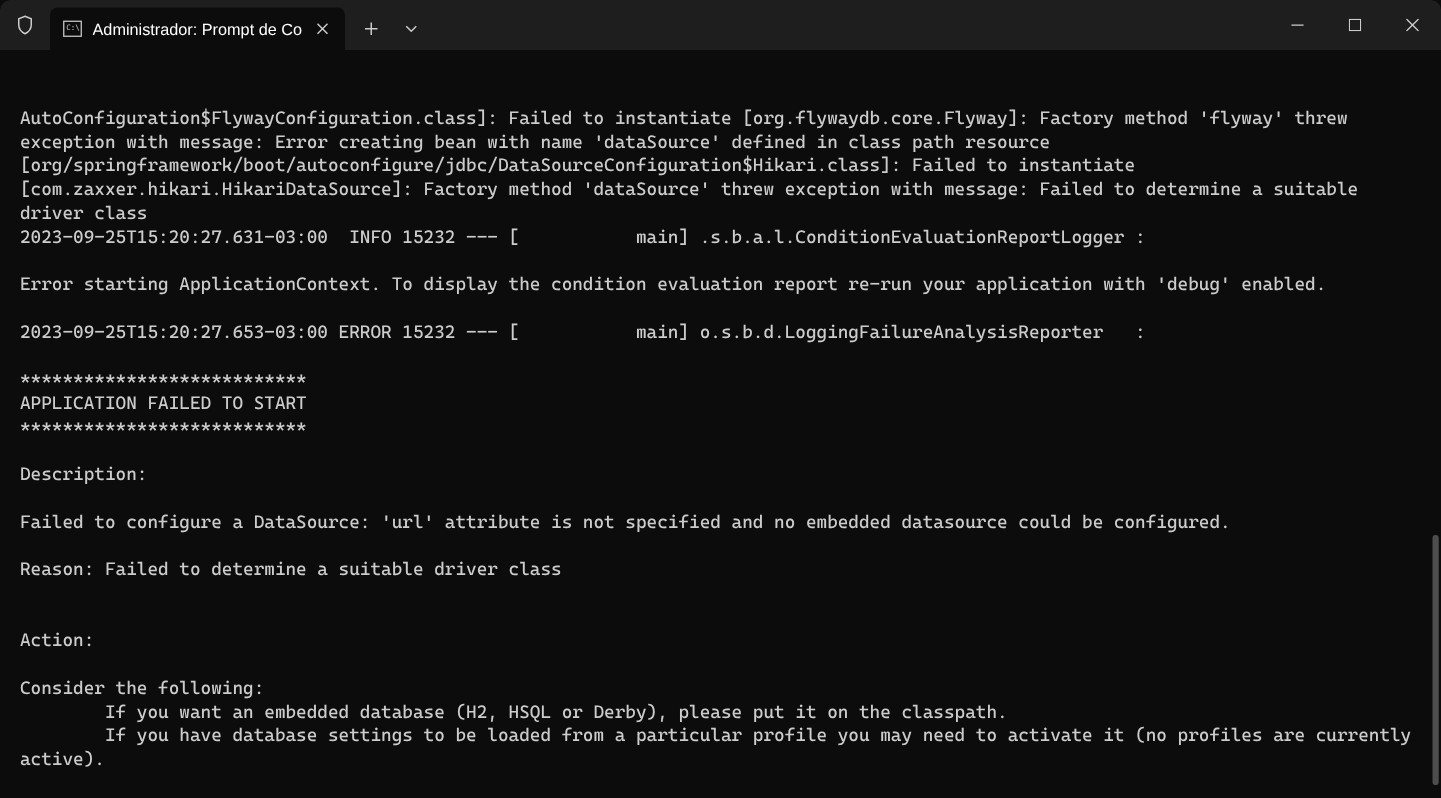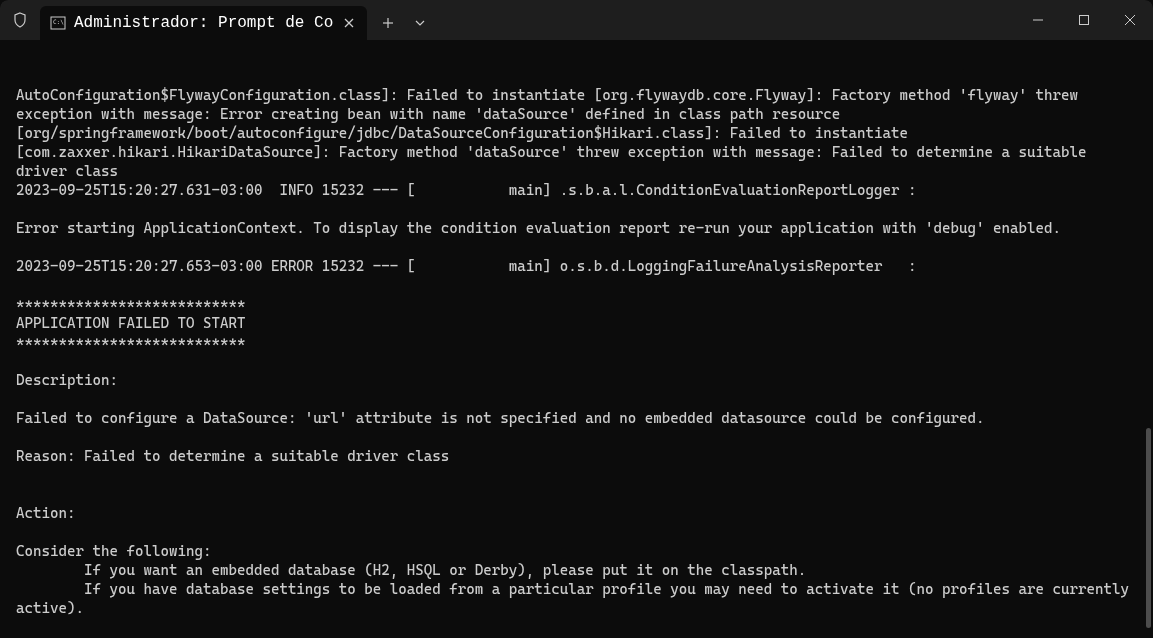--- a/index.html
+++ b/index.html
@@ -44,22 +44,22 @@
     }
     .tab-icon {
       width: 16px;
       height: 16px;
       display: flex;
       align-items: center;
       justify-content: center;
     }
     .tab-title {
       color: #ffffff;
-      font-family: Liberation Mono, monospace;
-      font-size: 16px;
+      font-family: Liberation Sans, sans-serif;
+      font-size: 13px;
       flex: 1;
       white-space: nowrap;
       overflow: hidden;
       text-overflow: ellipsis;
     }
     .tab-close {
       width: 16px;
       height: 16px;
       display: flex;
       align-items: center;

